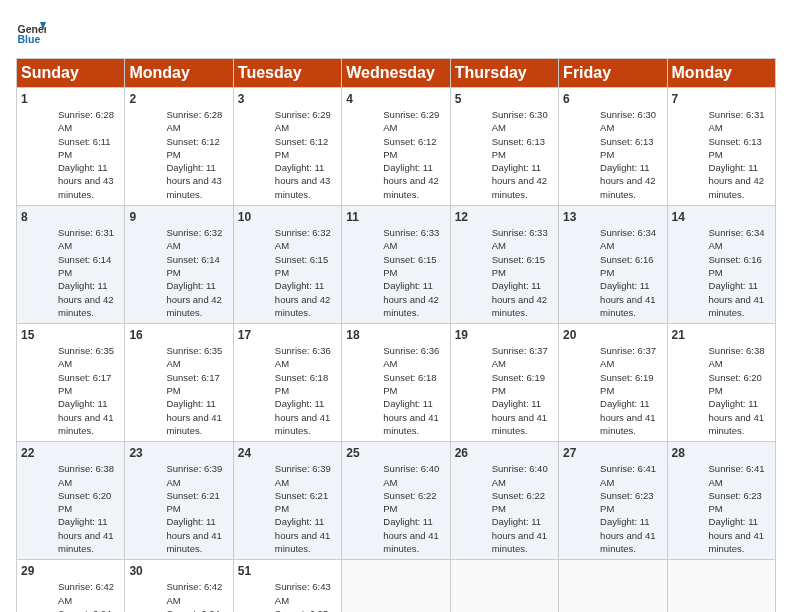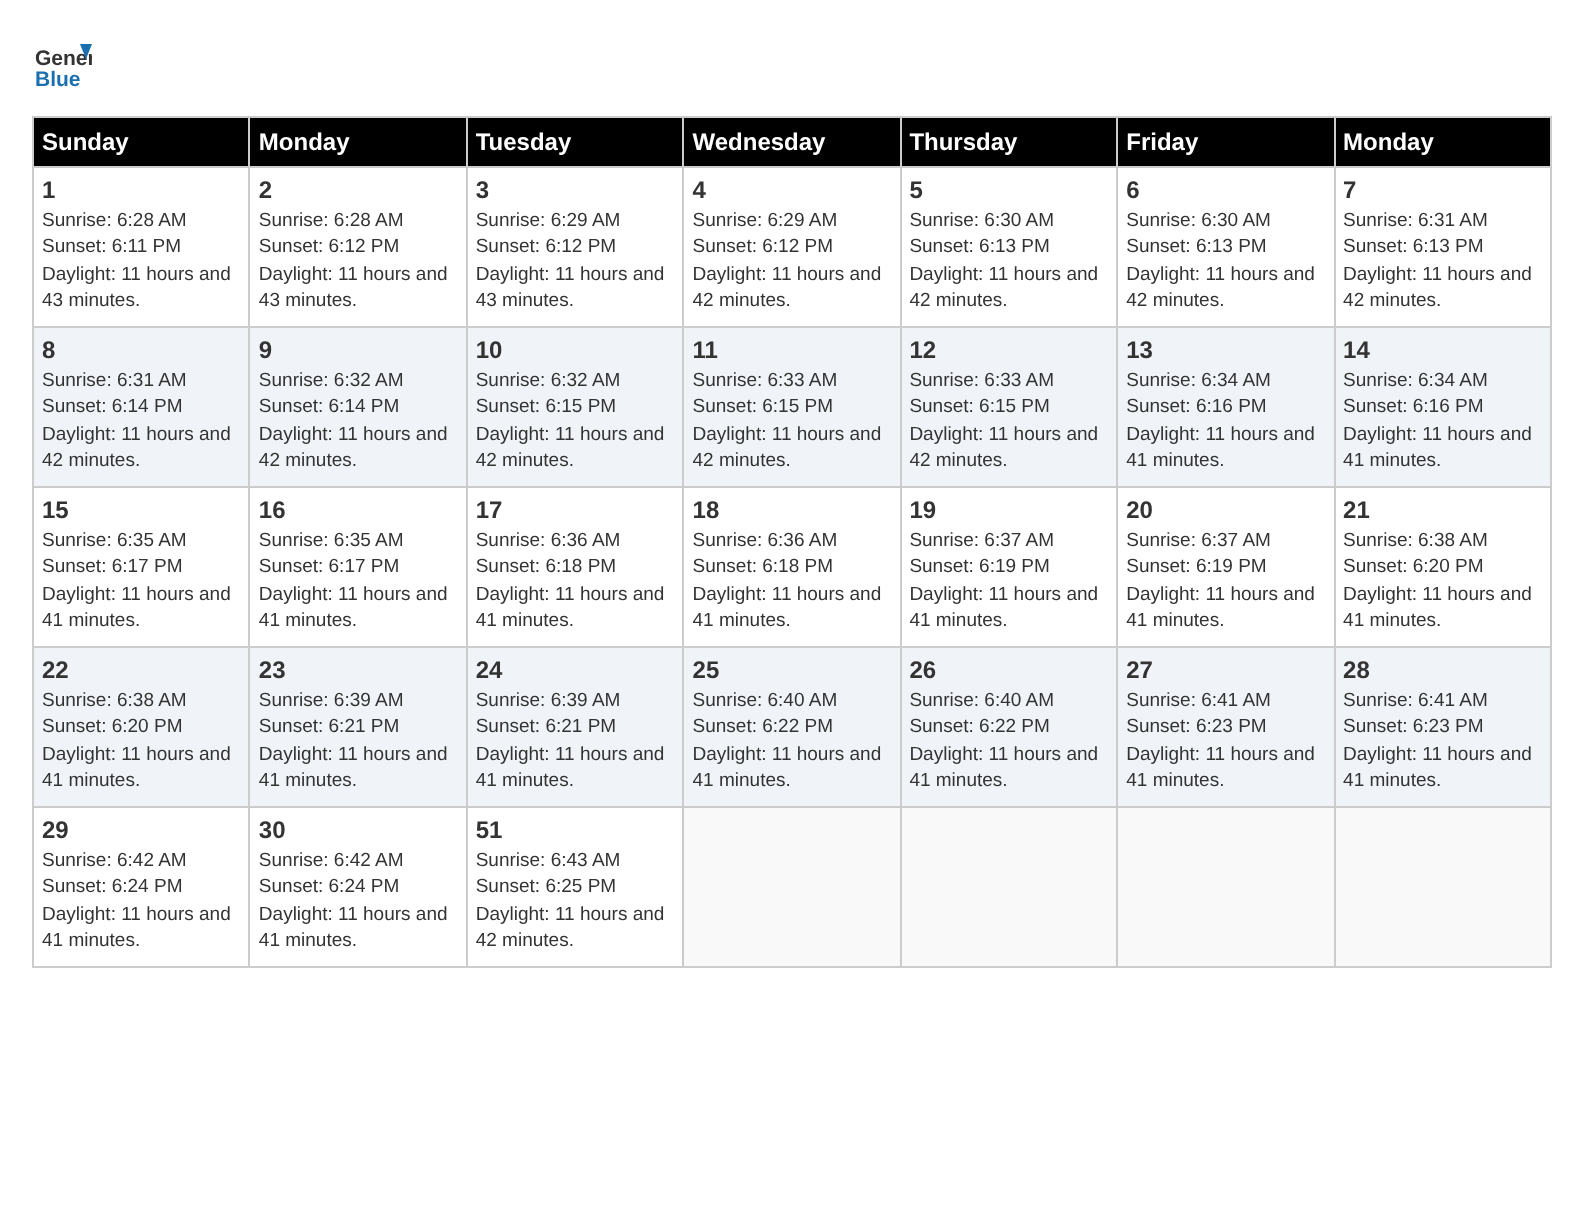--- a/index.html
+++ b/index.html
@@ -36,23 +36,23 @@
     .location {
       font-size: 14px;
       color: #555;
     }
     table {
       width: 100%;
       border-collapse: collapse;
       table-layout: fixed;
     }
     th {
-      background-color: #000000;
+      background-color: #c2410c;
       color: white;
-      font-size: 12px;
+      font-size: 16px;
       font-weight: bold;
       padding: 5px 4px;
       text-align: left;
       border: 1px solid #ccc;
     }
     td {
       border: 1px solid #ccc;
       vertical-align: top;
       padding: 4px;
       font-size: 9.5px;
@@ -64,20 +64,21 @@
       background: #f0f4f8;
     }
     .day-num {
       font-size: 12px;
       font-weight: bold;
       display: block;
       margin-bottom: 2px;
     }
     .day-info {
       line-height: 1.4;
+      margin-left: 37px;
     }
     td.empty {
       background: #f9f9f9;
     }
   </style>
 </head>
 <body>
 
 <div class="header">
   <div class="logo">

